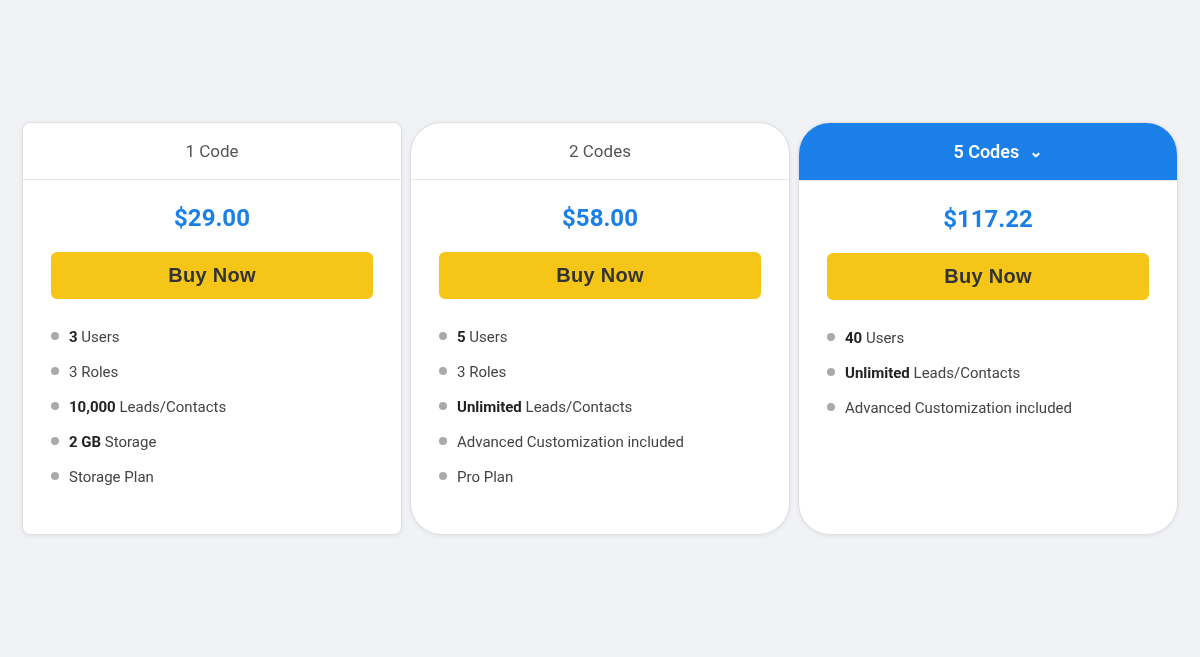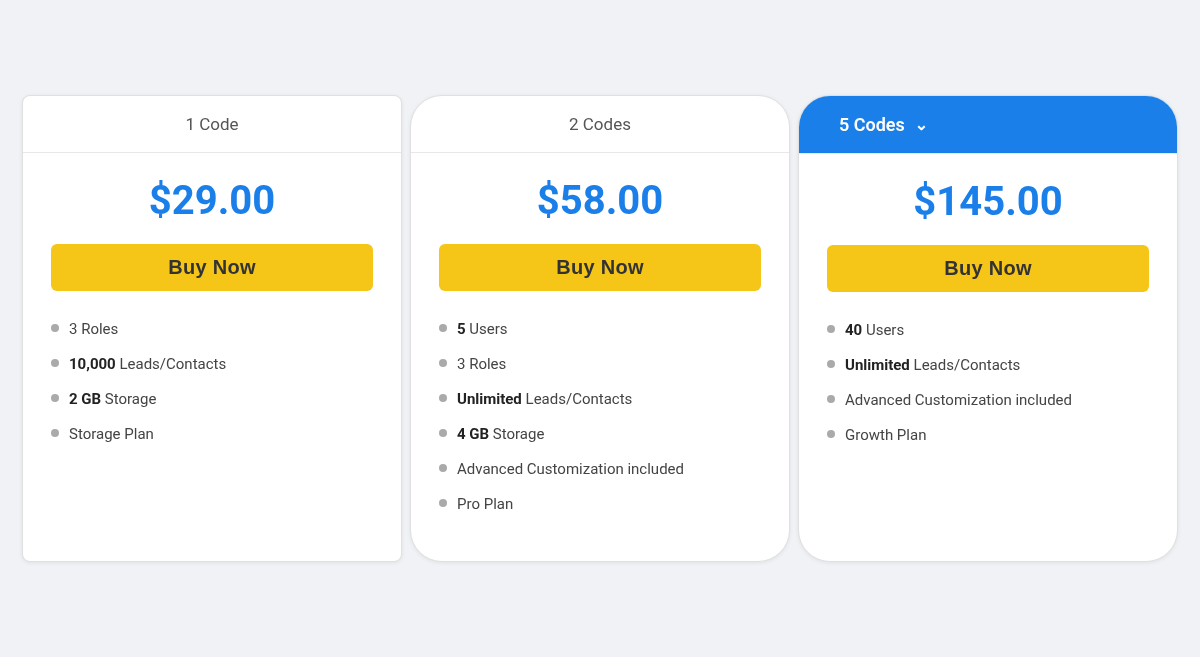--- a/index.html
+++ b/index.html
@@ -38,34 +38,35 @@
       font-size: 17px;
       color: #555;
       font-weight: 400;
     }
     .plan-header.selected {
       background: #1a7fe8;
       color: #fff;
       font-weight: 600;
       display: flex;
       align-items: center;
+      justify-content: center;
       gap: 10px;
       font-size: 18px;
       padding-left: 40px;
     }
     .chevron-icon {
       font-size: 16px;
       color: #fff;
     }
     .plan-body {
       padding: 24px 28px 32px 28px;
     }
     .plan-price {
       text-align: center;
-      font-size: 40px;
+      font-size: 24px;
       font-weight: 700;
       color: #1a7fe8;
       margin-bottom: 20px;
     }
     .buy-now-btn {
       display: block;
       width: 100%;
       background: #f5c518;
       color: #333;
       border: none;
@@ -110,20 +111,24 @@
 
 <div class="pricing-container">
 <div class="plan-card">
       <div class="plan-header"><span>1 Code</span></div>
       <div class="plan-body">
         <div class="plan-price">$29.00</div>
         <button class="buy-now-btn">Buy Now</button>
         <ul class="features-list">
           <li>
             <span class="bullet"></span>
+            <span class="feature-text"><strong>3</strong> Users</span>
+          </li>
+          <li>
+            <span class="bullet"></span>
             <span class="feature-text">3 Roles</span>
           </li>
           <li>
             <span class="bullet"></span>
             <span class="feature-text"><strong>10,000</strong> Leads/Contacts</span>
           </li>
           <li>
             <span class="bullet"></span>
             <span class="feature-text"><strong>2 GB</strong> Storage</span>
           </li>
@@ -147,54 +152,46 @@
           <li>
             <span class="bullet"></span>
             <span class="feature-text">3 Roles</span>
           </li>
           <li>
             <span class="bullet"></span>
             <span class="feature-text"><strong>Unlimited</strong> Leads/Contacts</span>
           </li>
           <li>
             <span class="bullet"></span>
-            <span class="feature-text"><strong>4 GB</strong> Storage</span>
-          </li>
-          <li>
-            <span class="bullet"></span>
             <span class="feature-text">Advanced Customization included</span>
           </li>
           <li>
             <span class="bullet"></span>
             <span class="feature-text">Pro Plan</span>
           </li>
         </ul>
       </div>
     </div>
     <div class="plan-card">
       <div class="plan-header selected">
         <span>5 Codes</span>
         <span class="chevron-icon">⌄</span>
       </div>
       <div class="plan-body">
-        <div class="plan-price">$145.00</div>
+        <div class="plan-price">$117.22</div>
         <button class="buy-now-btn">Buy Now</button>
         <ul class="features-list">
           <li>
             <span class="bullet"></span>
             <span class="feature-text"><strong>40</strong> Users</span>
           </li>
           <li>
             <span class="bullet"></span>
             <span class="feature-text"><strong>Unlimited</strong> Leads/Contacts</span>
           </li>
           <li>
             <span class="bullet"></span>
             <span class="feature-text">Advanced Customization included</span>
           </li>
-          <li>
-            <span class="bullet"></span>
-            <span class="feature-text">Growth Plan</span>
-          </li>
         </ul>
       </div>
     </div>
   </div>
 
 </body></html>

